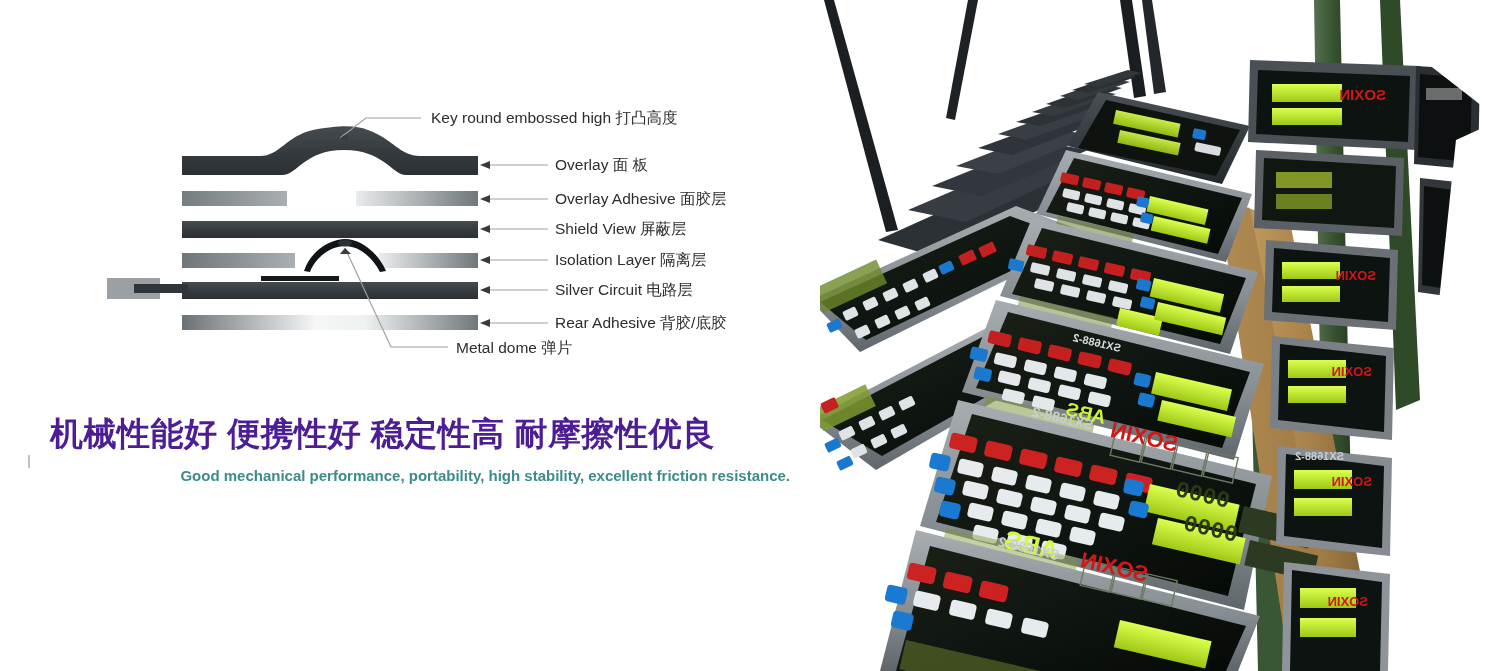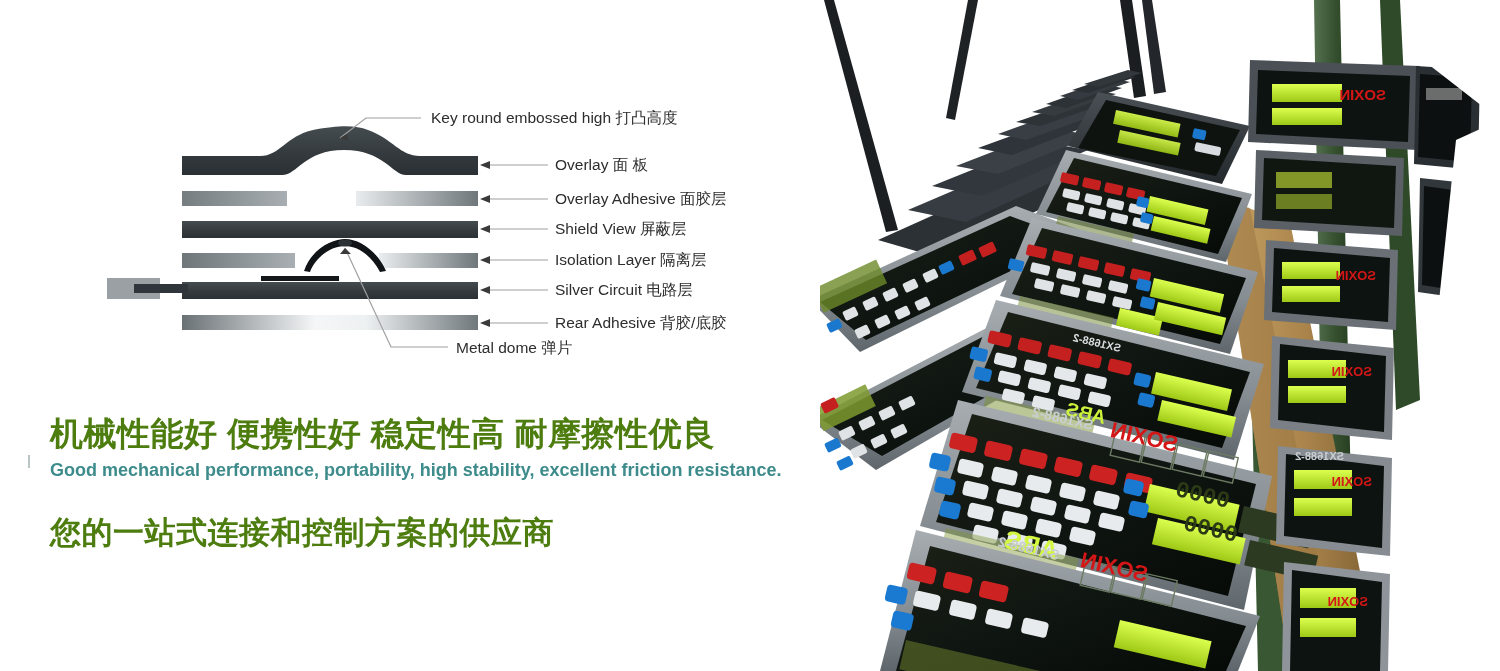--- a/index.html
+++ b/index.html
@@ -35,32 +35,32 @@
   #diagram svg { display: block; }
 
   
   #copy-block {
     position: absolute;
     left: 50px;
     top: 415px;
     width: 740px;
   }
   .headline-cn {
-    color: #4d7c0f;
+    color: #4c1d95;
     font-weight: bold;
     letter-spacing: 0.5px;
     white-space: nowrap;
   }
   .headline-en {
     color: #3d8b8b;
     font-weight: bold;
     white-space: nowrap;
   }
   #slogan1-cn { font-size: 33px; line-height: 38px; }
-  #slogan1-en { font-size: 18px; line-height: 22px; margin-top: 6px; }
+  #slogan1-en { font-size: 15px; line-height: 22px; margin-top: 12px; text-align: right; }
   #slogan2-cn { font-size: 31px; line-height: 36px; margin-top: 34px; }
   #slogan2-en { font-size: 16.5px; line-height: 22px; margin-top: 6px; letter-spacing: 0.6px; }
 
   .tick-artifact {
     position: absolute;
     left: 28px;
     top: 455px;
     width: 2px;
     height: 13px;
     background: #b9c4c4;
@@ -201,21 +201,20 @@
           <text x="408" y="257">Metal dome 弹片</text>
         </g>
       </svg>
     </div>
 
     <div class="tick-artifact"></div>
 
     <div id="copy-block">
       <div class="headline-cn" id="slogan1-cn">机械性能好 便携性好 稳定性高 耐摩擦性优良</div>
       <div class="headline-en" id="slogan1-en">Good mechanical performance, portability, high stability, excellent friction resistance.</div>
-      <div class="headline-cn" id="slogan2-cn">您的一站式连接和控制方案的供应商</div>
     </div>
   </div>
 
   <div id="right-panel">
     <svg id="photo-svg" width="680" height="671" viewBox="0 0 680 671" xmlns="http://www.w3.org/2000/svg">
       <defs>
         <linearGradient id="bodyG" x1="0" y1="0" x2="0" y2="1">
           <stop offset="0%" stop-color="#a7adb1"></stop>
           <stop offset="60%" stop-color="#868d92"></stop>
           <stop offset="100%" stop-color="#5f666b"></stop>

